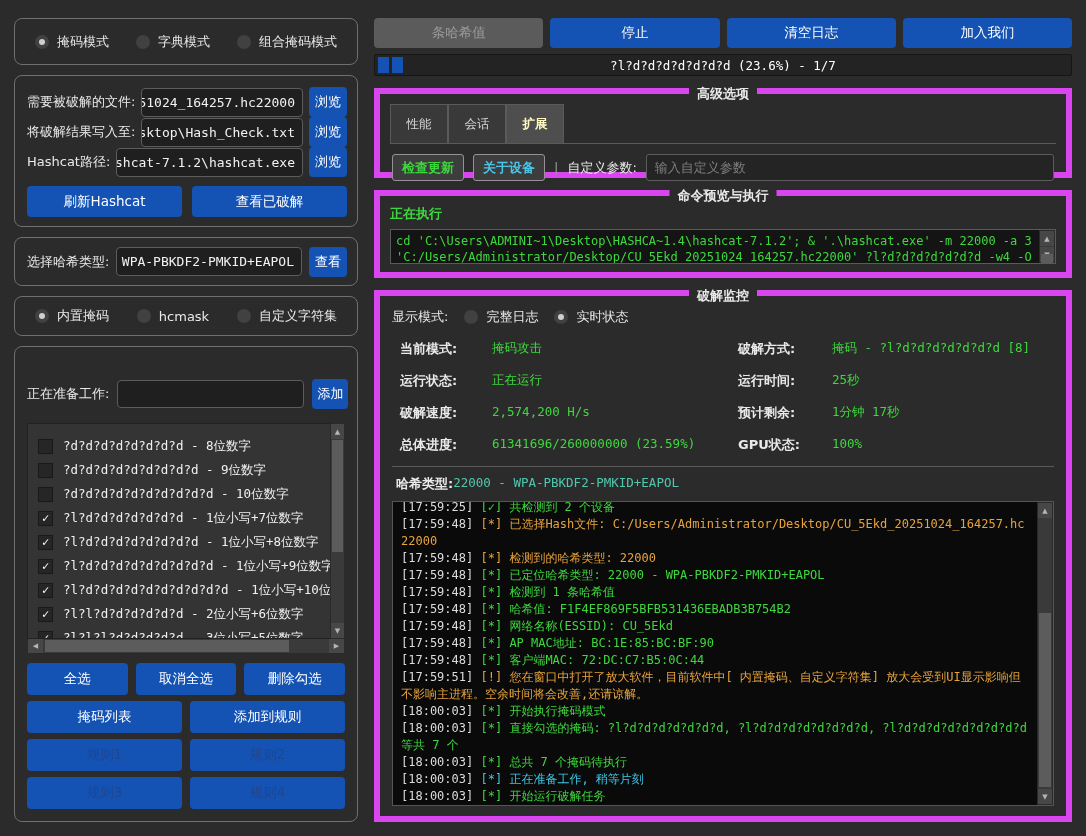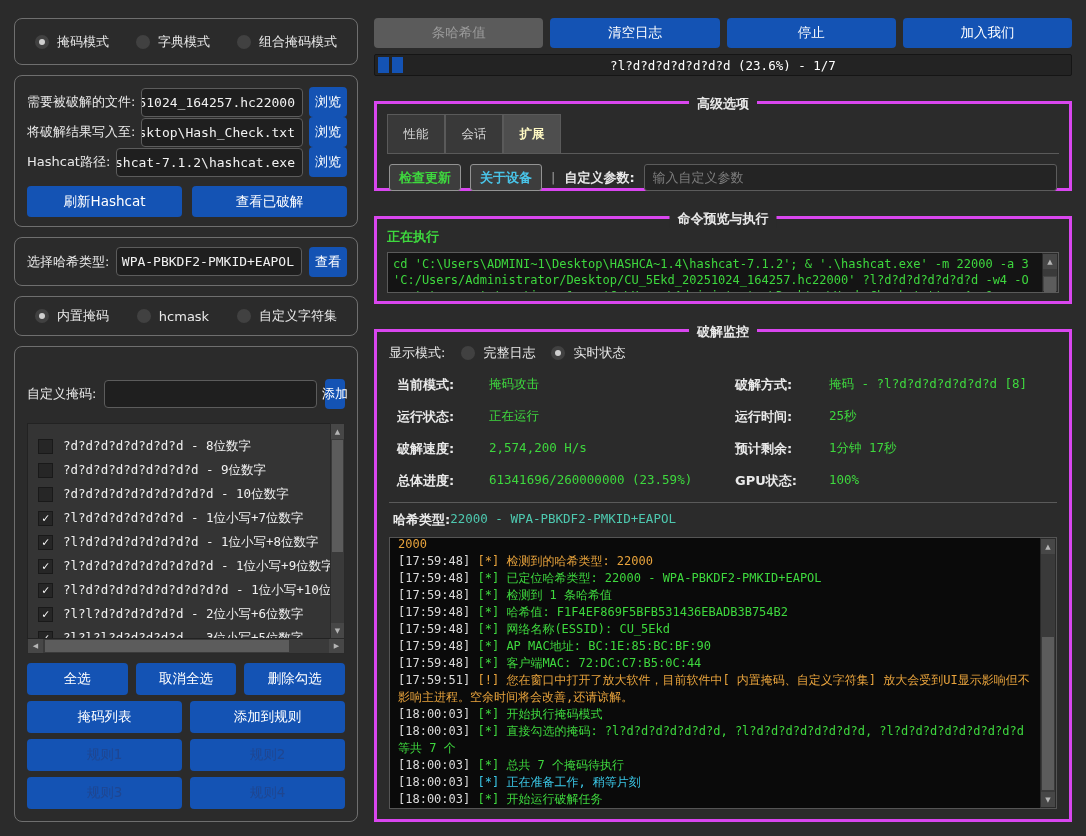--- a/index.html
+++ b/index.html
@@ -29,21 +29,21 @@
   .files-btn-row { display:flex; gap:10px; margin-top:2px; }
   .btn-wide { flex:1; height:31px; font-size:13.5px; }
 
   #panel-hash { height:52px; display:flex; align-items:center; gap:7px; padding:0 10px 0 12px; }
   #panel-masksrc { height:42px; display:flex; align-items:center; justify-content:space-between; padding:0 20px; }
 
   #panel-masks { flex:1; padding:12px; display:flex; flex-direction:column; }
   .custom-row { display:flex; align-items:center; gap:8px; margin:20px 0 14px 0; }
   .custom-input { flex:1; height:28px; background:#1f1f1f; border:1px solid #5c5c5c; border-radius:4px;
     color:#eee; padding:0 8px; font-family:"DejaVu Sans Mono",monospace; font-size:13px; }
-  .btn.add { width:20px; height:30px; flex:none; }
+  .btn.add { width:36px; height:30px; flex:none; }
 
   .list-outer { display:flex; flex-direction:column; }
   .list-top { display:flex; height:216px; }
   .masklist { flex:1; background:#343434; border:1px solid #222; border-right:none; overflow:hidden; padding:10px 0 0 10px; }
   .mask-row { display:flex; align-items:center; gap:10px; height:24px; white-space:nowrap;
     font-family:"DejaVu Sans Mono",monospace; font-size:12.5px; color:#f0f0f0; }
   .cb { width:15px; height:15px; flex:none; background:#262626; border:1px solid #191919;
     display:flex; align-items:center; justify-content:center; color:#fff; font-size:12px; font-weight:bold; }
   .vscroll { width:15px; flex:none; background:#3a3a3a; border:1px solid #2a2a2a; display:flex; flex-direction:column; }
   .sb-arrow { height:15px; flex:none; background:#474747; color:#b5b5b5; font-size:7px;
@@ -65,35 +65,35 @@
   .top-btn-row { display:flex; gap:7px; height:30px; flex:none; }
   .top-btn { flex:1; height:30px; font-size:13.5px; }
   .top-btn.disabled { background:#5b5b5b; color:#9b9b9b; cursor:default; }
 
   .progress { height:22px; flex:none; margin-top:6px; background:#232323; border:1px solid #151515; border-radius:2px;
     position:relative; display:flex; align-items:center; padding:0 3px; }
   .chunk { width:11px; height:16px; background:#1453b4; margin-right:3px; flex:none; }
   .progress-text { position:absolute; left:0; right:0; text-align:center; color:#fff;
     font-family:"DejaVu Sans Mono",monospace; font-size:12.5px; }
 
-  .groupbox { border:3px solid #d946ef; border-radius:0; position:relative; margin-top:25px; }
+  .groupbox { border:6px solid #d946ef; border-radius:0; position:relative; margin-top:12px; }
   .legend { position:absolute; top:-9px; left:50%; transform:translateX(-50%); background:#2b2b2b;
     padding:0 8px; font-weight:bold; font-size:13px; white-space:nowrap; }
 
   #adv-box { height:90px; flex:none; padding:10px 10px 0 10px; }
   .tabs { display:flex; }
   .tab { width:58px; height:39px; background:#393939; border:1px solid #5a5a5a; border-bottom:none;
     display:flex; align-items:center; justify-content:center; font-size:12.5px; color:#d5d5d5; cursor:pointer; }
   .tab.active { background:#4e4e4e; font-weight:bold; color:#fef9c3; }
   .adv-content { border-top:1px solid #5a5a5a; display:flex; align-items:center; gap:9px; padding:10px 2px 0 2px; }
   .small-btn { height:27px; padding:0 9px; background:#3d3d3d; border:1px solid #939393; border-radius:3px;
     font-weight:bold; font-size:13px; display:flex; align-items:center; cursor:pointer; }
   .green-text { color:#3ed83e; } .cyan-text { color:#49c4e8; }
   .sep { color:#9a9a9a; }
-  .param-label { font-weight:bold; white-space:nowrap; }
+  .param-label { font-weight:normal; white-space:nowrap; }
   .param-input { flex:1; height:27px; min-width:0; background:#242424; border:1px solid #5c5c5c; border-radius:3px;
     color:#e0e0e0; padding:0 8px; font-size:13px; font-family:"DejaVu Sans", sans-serif; }
   .param-input::placeholder { color:#7d7d7d; }
 
   #cmd-box { height:88px; flex:none; padding:8px 10px 8px 10px; display:flex; flex-direction:column; }
   .cmd-status { color:#3ed83e; font-weight:bold; font-size:13px; margin:1px 0 6px 0; flex:none; }
   .cmd-wrap { flex:1; display:flex; border:1px solid #5a5a5a; background:#141414; overflow:hidden; }
   .cmd-pre { flex:1; margin:0; padding:3px 5px; font-family:"DejaVu Sans Mono",monospace; font-size:12px;
     line-height:16px; color:#3ed83e; white-space:pre-wrap; word-break:break-word; overflow:hidden; }
   .vscroll.slim { width:16px; }
@@ -179,21 +179,21 @@
           <span class="radio-label">hcmask</span>
         </span>
         <span class="radio-item">
           <span class="radio"></span>
           <span class="radio-label">自定义字符集</span>
         </span>
       </div>
 
     <div class="panel" id="panel-masks">
       <div class="custom-row">
-        <span class="file-label">自定义掩码:</span>
+        <span class="file-label">正在准备工作:</span>
         <input class="custom-input" value="" style="">
         <button class="btn add">添加</button>
       </div>
 
       <div class="list-outer">
         <div class="list-top">
           <div class="masklist" id="mask-list">
               <div class="mask-row">
                 <span class="cb"></span>
                 <span class="mask-text">?d?d?d?d?d?d?d?d -  8位数字</span>
@@ -267,22 +267,22 @@
             <button class="btn btn-action disabled">规则4</button>
           </div>
         </div>
     </div>
   </div>
 
   <div class="right">
 
     <div class="top-btn-row" id="top-btn-row">
         <button class="btn top-btn disabled">条哈希值</button>
+        <button class="btn top-btn">停止</button>
         <button class="btn top-btn">清空日志</button>
-        <button class="btn top-btn">停止</button>
         <button class="btn top-btn">加入我们</button>
       </div>
 
     <div class="progress">
       <span id="chunks" style="display:flex;">
           <span class="chunk"></span>
           <span class="chunk"></span>
         </span>
       <div class="progress-text">?l?d?d?d?d?d?d?d (23.6%) - 1/7</div>
     </div>

